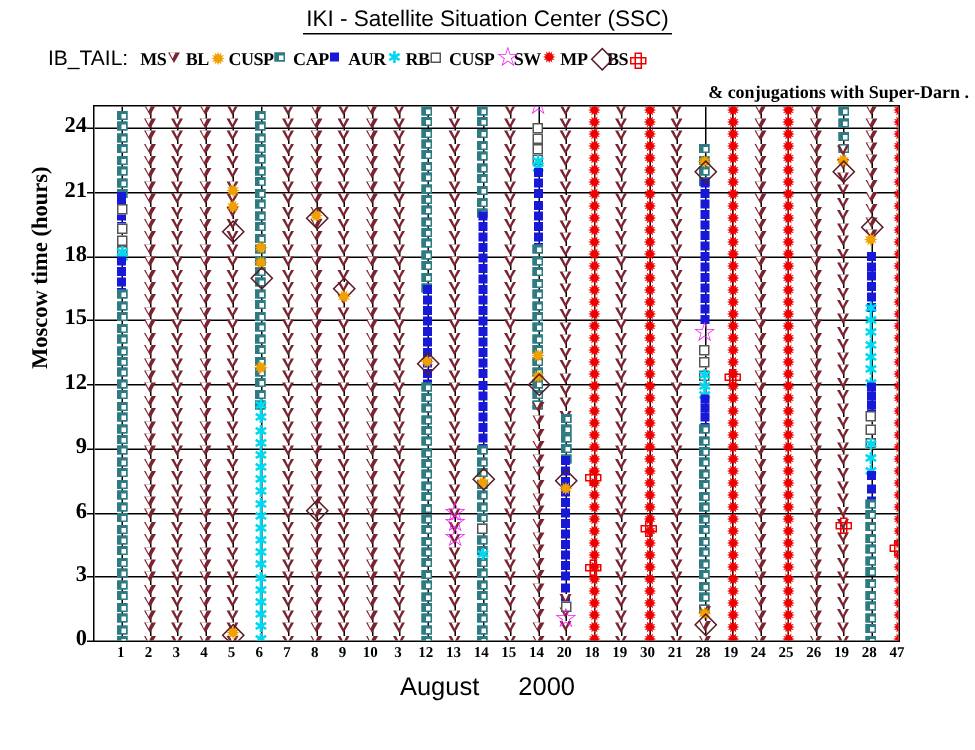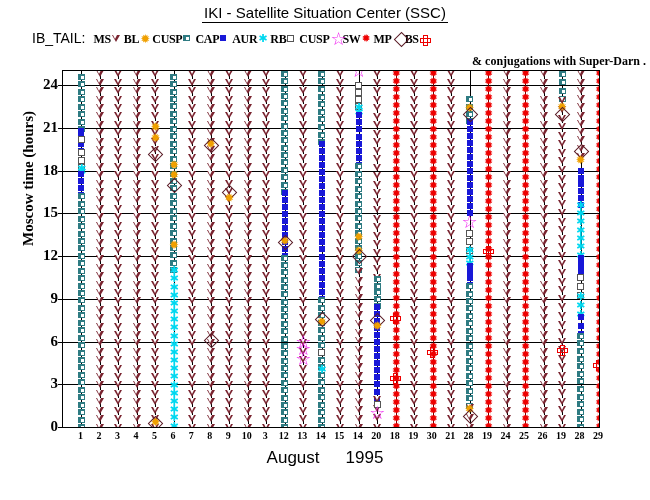--- a/index.html
+++ b/index.html
@@ -3713,17 +3713,17 @@
     <div class="xtick" style="left: 341.931px; width: 18.4828px;">19</div>
     <div class="xtick" style="left: 360.414px; width: 18.4828px;">30</div>
     <div class="xtick" style="left: 378.897px; width: 18.4828px;">21</div>
     <div class="xtick" style="left: 397.379px; width: 18.4828px;">28</div>
     <div class="xtick" style="left: 415.862px; width: 18.4828px;">19</div>
     <div class="xtick" style="left: 434.345px; width: 18.4828px;">24</div>
     <div class="xtick" style="left: 452.828px; width: 18.4828px;">25</div>
     <div class="xtick" style="left: 471.31px; width: 18.4828px;">26</div>
     <div class="xtick" style="left: 489.793px; width: 18.4828px;">19</div>
     <div class="xtick" style="left: 508.276px; width: 18.4828px;">28</div>
-    <div class="xtick" style="left: 526.759px; width: 18.4828px;">29</div>
+    <div class="xtick" style="left: 526.759px; width: 18.4828px;">47</div>
   </div>
 <div id="xlabel">
-  <span>August</span><span class="gap"></span><span>1995</span>
+  <span>August</span><span class="gap"></span><span>2000</span>
 </div>
 
 </body></html>

